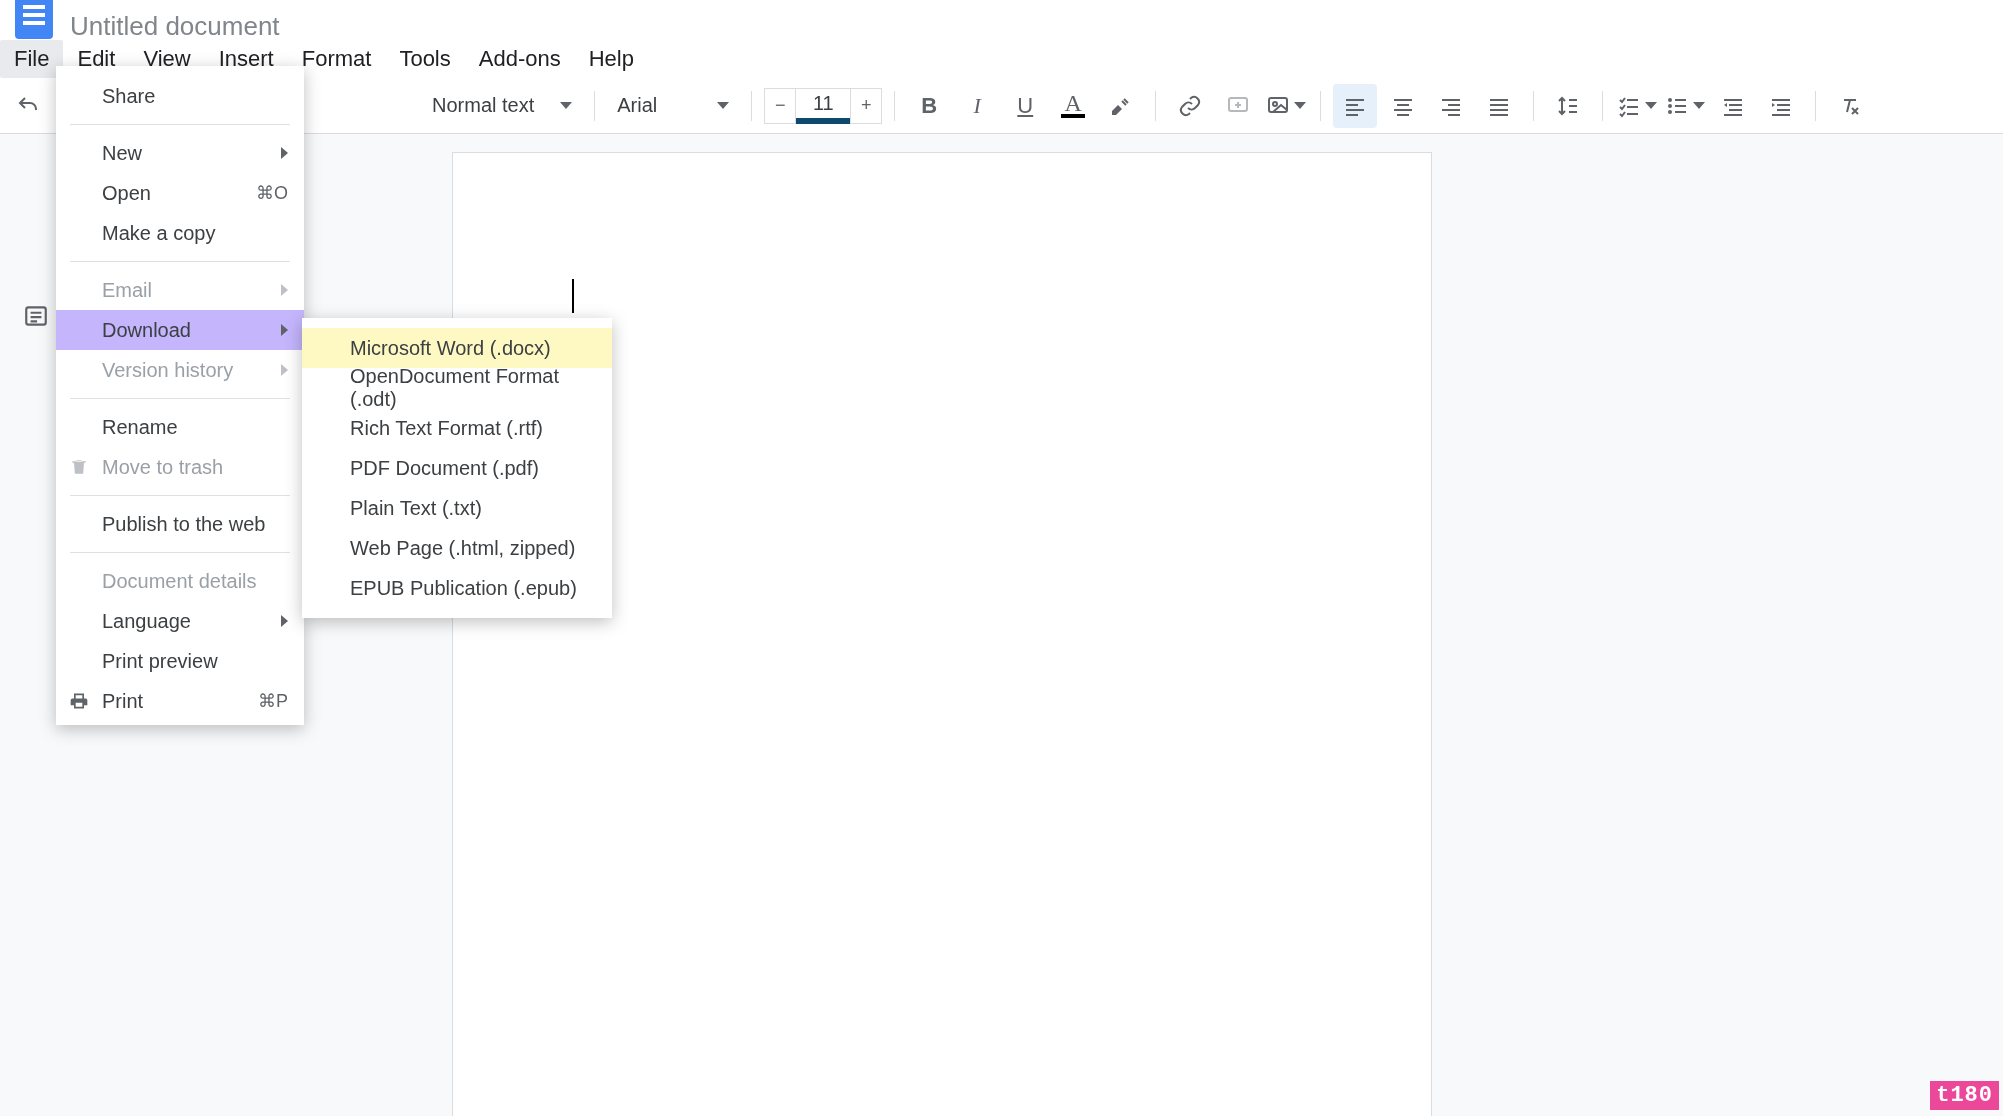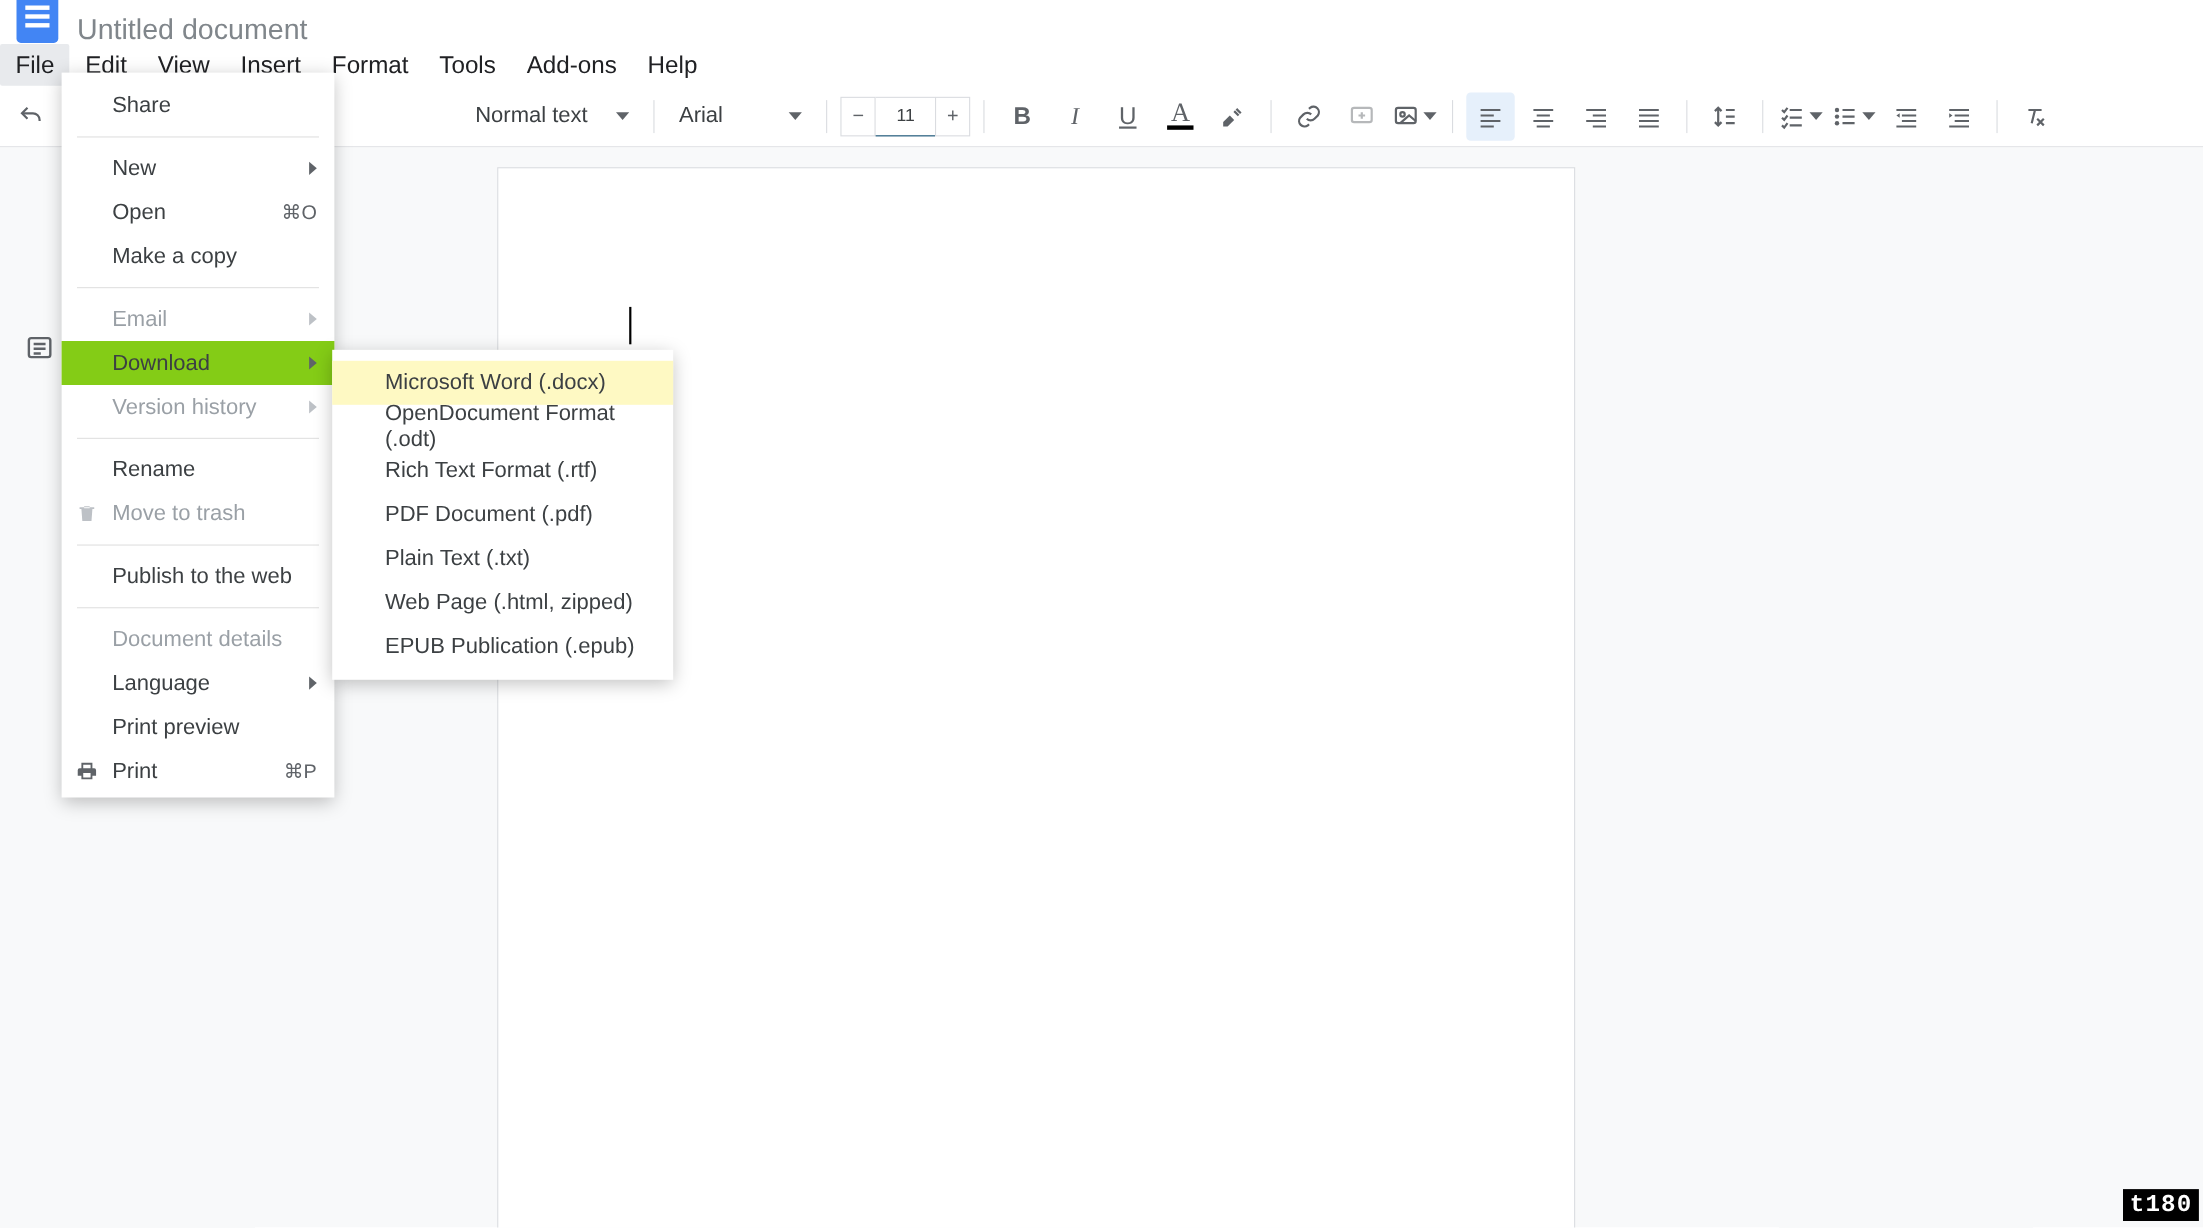--- a/index.html
+++ b/index.html
@@ -97,23 +97,23 @@
   }
   .toolbar .fontsize button{
     width:32px; height:36px;
     border:1px solid #dadce0;
     background:#fff; font-size:18px; color:#5f6368;
     cursor:pointer;
   }
   .toolbar .fontsize .size-val{
     width:54px; height:36px;
     border-top:1px solid #dadce0;
-    border-bottom:1px solid #0c4a6e;
+    border-bottom:6px solid #0c4a6e;
     display:flex; align-items:center; justify-content:center;
-    font-size:16px; color:#3c4043;
+    font-size:20px; color:#3c4043;
   }
   .toolbar .style-select,
   .toolbar .font-select{
     display:flex; align-items:center;
     font-size:20px; color:#3c4043;
     padding:0 10px;
     height:40px;
     cursor:pointer;
   }
   .toolbar .style-select .caret,
@@ -222,21 +222,21 @@
   .dropdown .dd-item{
     display:flex;
     align-items:center;
     height: 40px;
     padding: 0 18px 0 46px;
     font-size: 20px;
     color:#3c4043;
     position:relative;
     cursor:pointer;
   }
-  .dropdown .dd-item.hover{ background:#84cc16; }
+  .dropdown .dd-item.hover{ background:#c4b5fd; }
   .dropdown .dd-item.disabled{ color:#9aa0a6; cursor:default;}
   .dropdown .dd-sep{
     height:1px; background:#e0e0e0;
     margin: 8px 14px;
   }
   .dropdown .dd-item .sub-arrow{
     position:absolute; right:16px;
     width:0;height:0;
     border-top:6px solid transparent;
     border-bottom:6px solid transparent;
@@ -273,21 +273,21 @@
     color:#3c4043;
     cursor:pointer;
   }
   .submenu .sm-item.hover{ background:#fef9c3; }
 
   
   .watermark{
     position:absolute;
     right: 4px;
     bottom: 6px;
-    background:#000000;
+    background:#ec4899;
     color:#fff;
     font-family: "Courier New", monospace;
     font-weight:bold;
     font-size:22px;
     padding: 2px 6px;
     letter-spacing:1px;
     z-index:100;
   }
 </style>
 </head>

